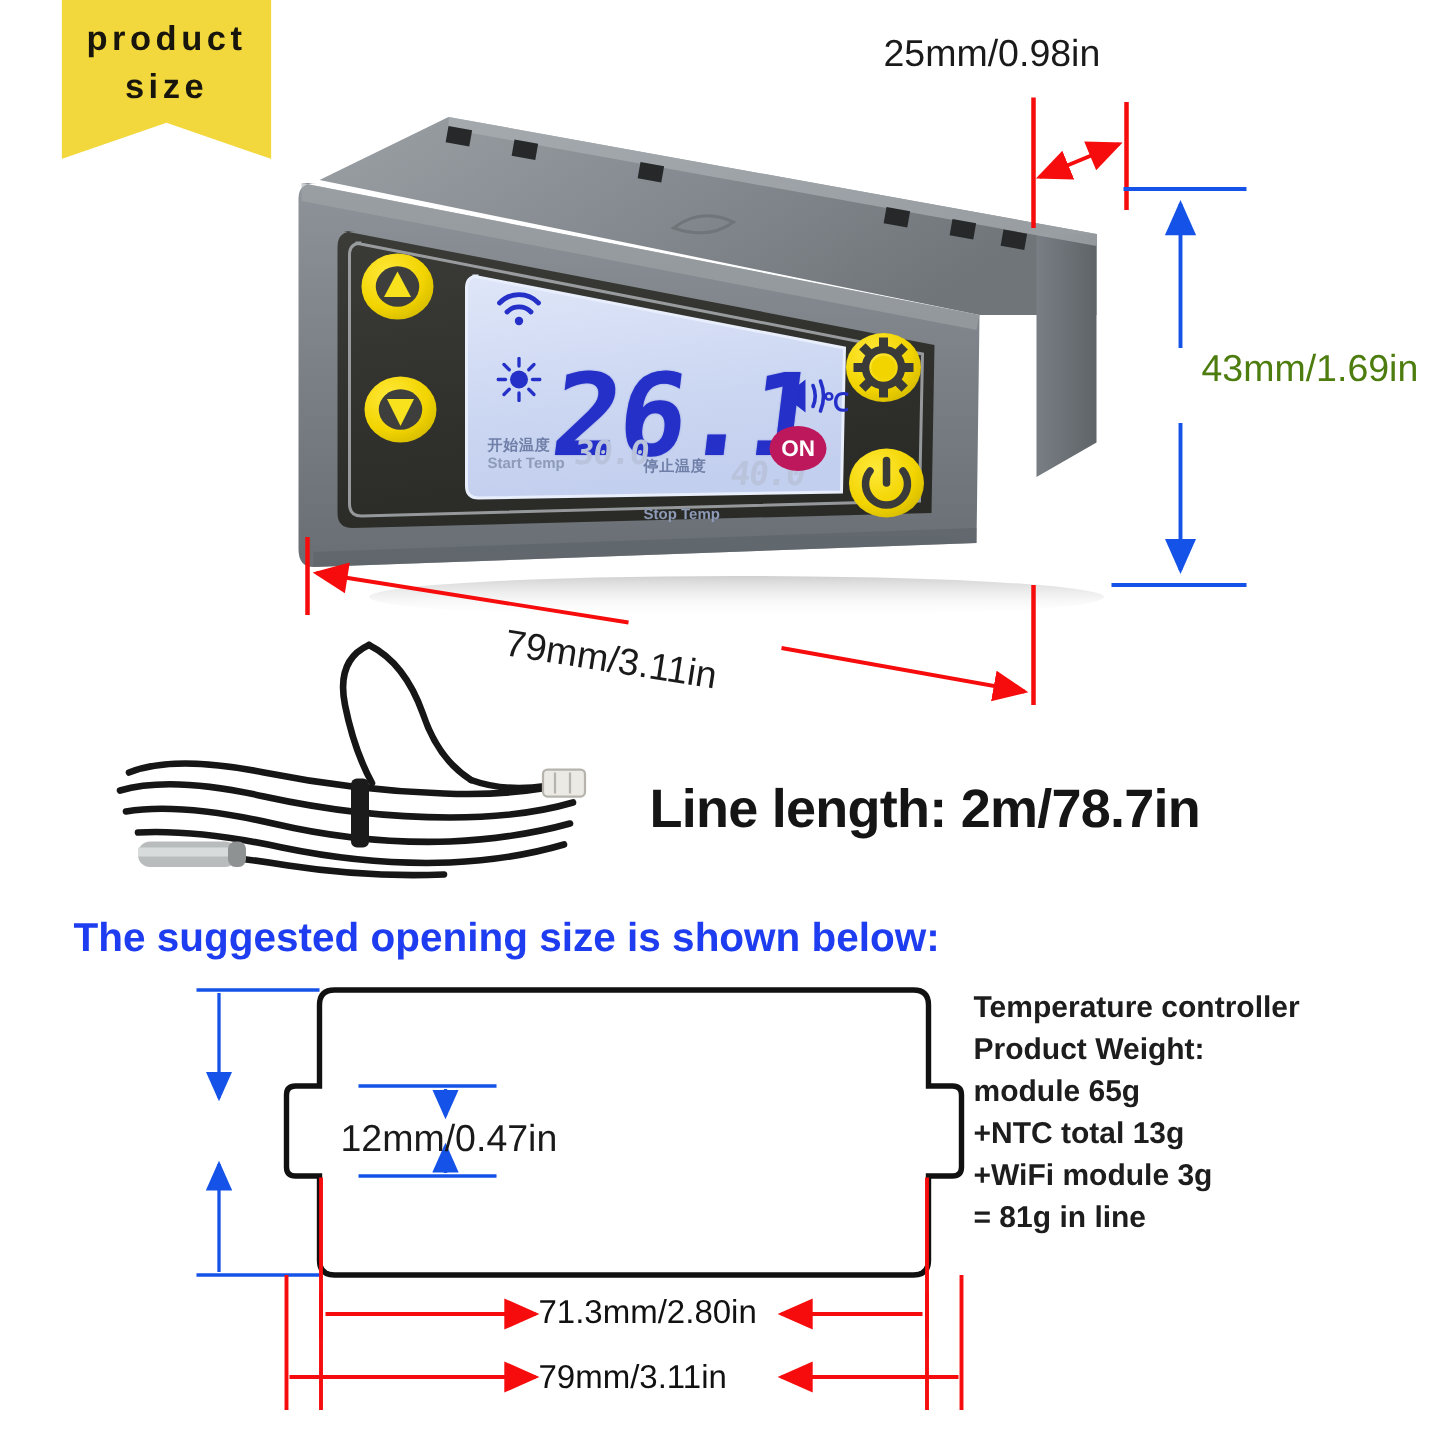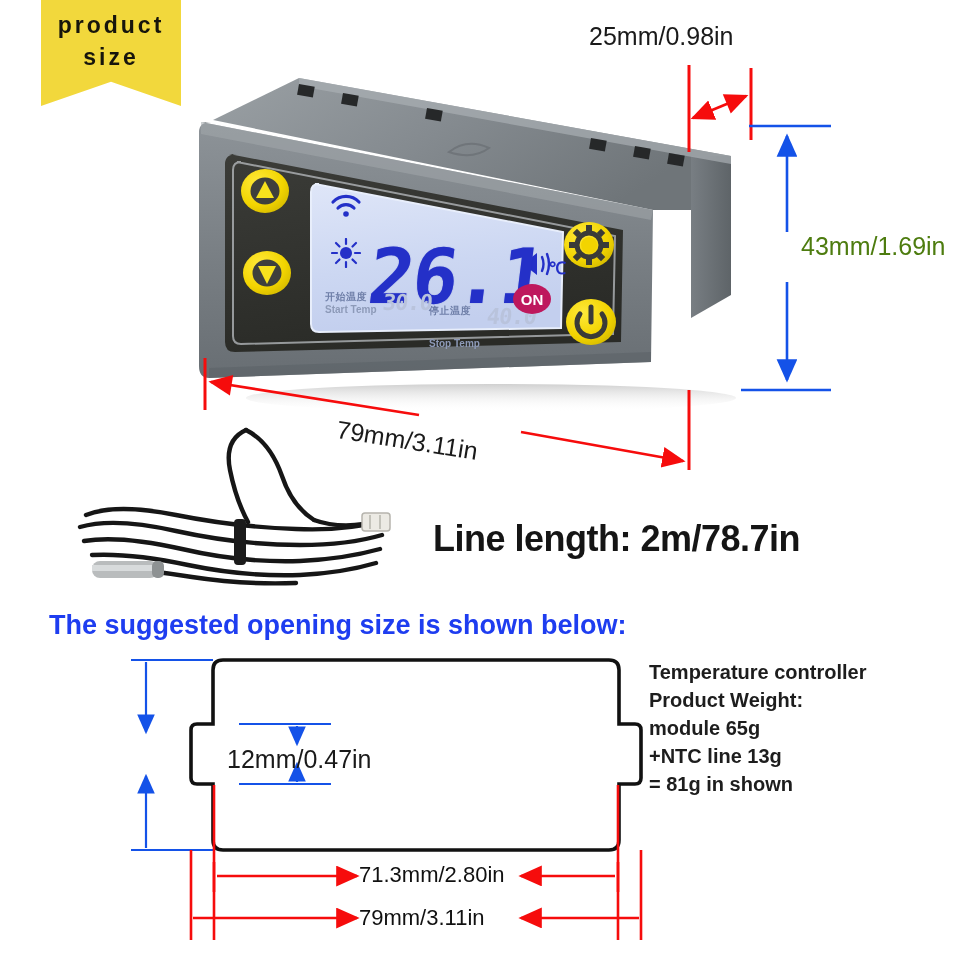--- a/index.html
+++ b/index.html
@@ -394,17 +394,18 @@
   </svg>
 
   <div class="abs dimtxt" id="d12">12mm/0.47in</div>
   <div class="abs dimtxt-sm" id="d713">71.3mm/2.80in</div>
   <div class="abs dimtxt-sm" id="d79b">79mm/3.11in</div>
 
   <div class="abs" id="weight">
     <div>Temperature controller</div>
     <div>Product Weight:</div>
     <div>module 65g</div>
-    <div>+NTC line 13g</div>
-    <div>= 81g in shown</div>
+    <div>+NTC total 13g</div>
+    <div>+WiFi module 3g</div>
+    <div>= 81g in line</div>
   </div>
 
 </div>
 
 </body></html>

